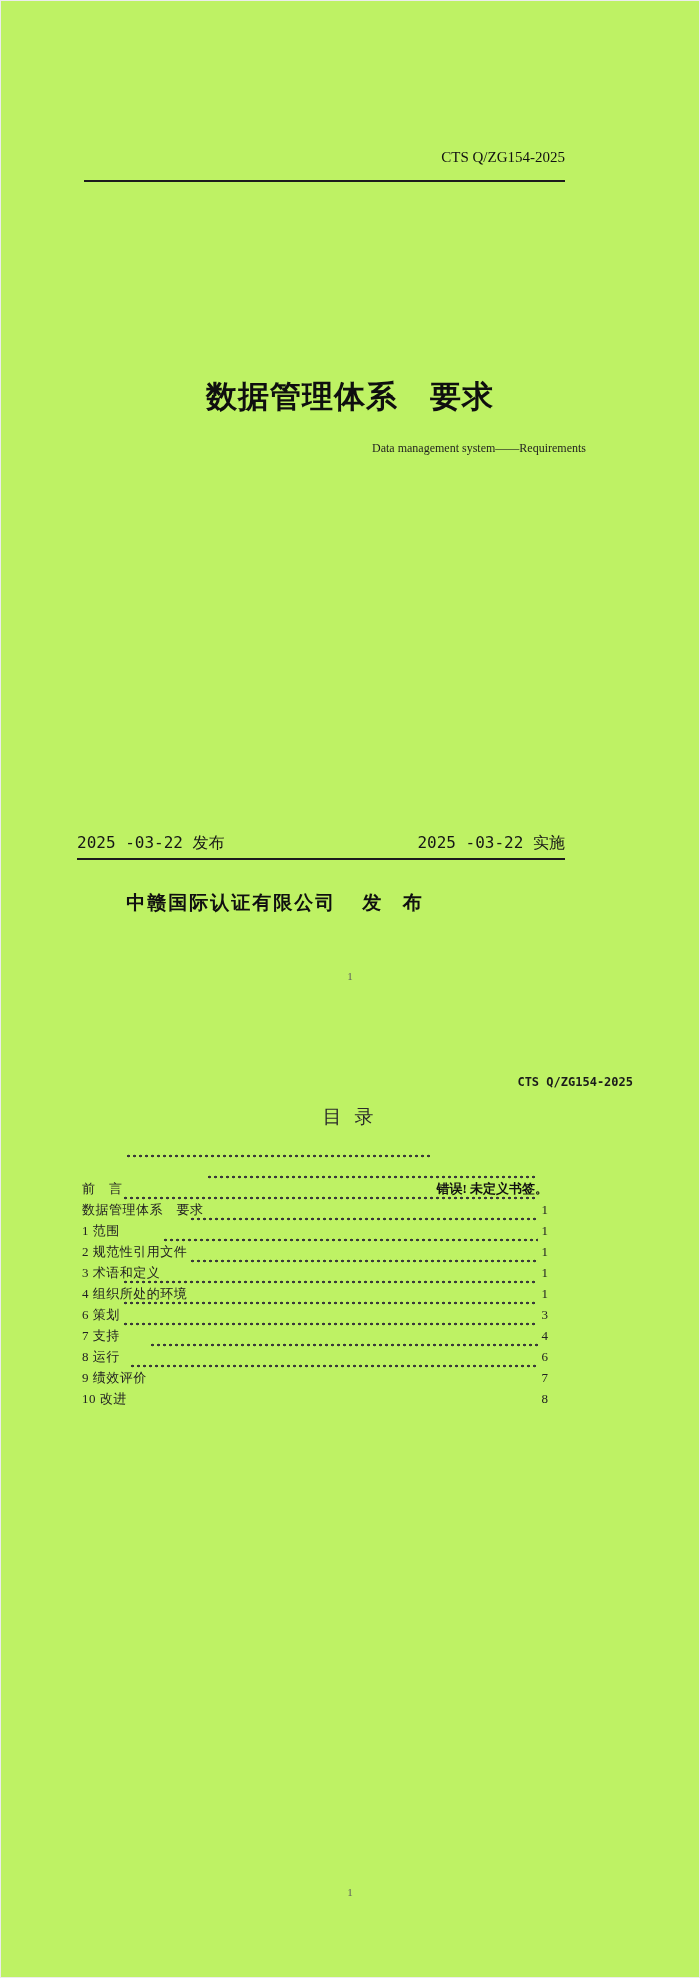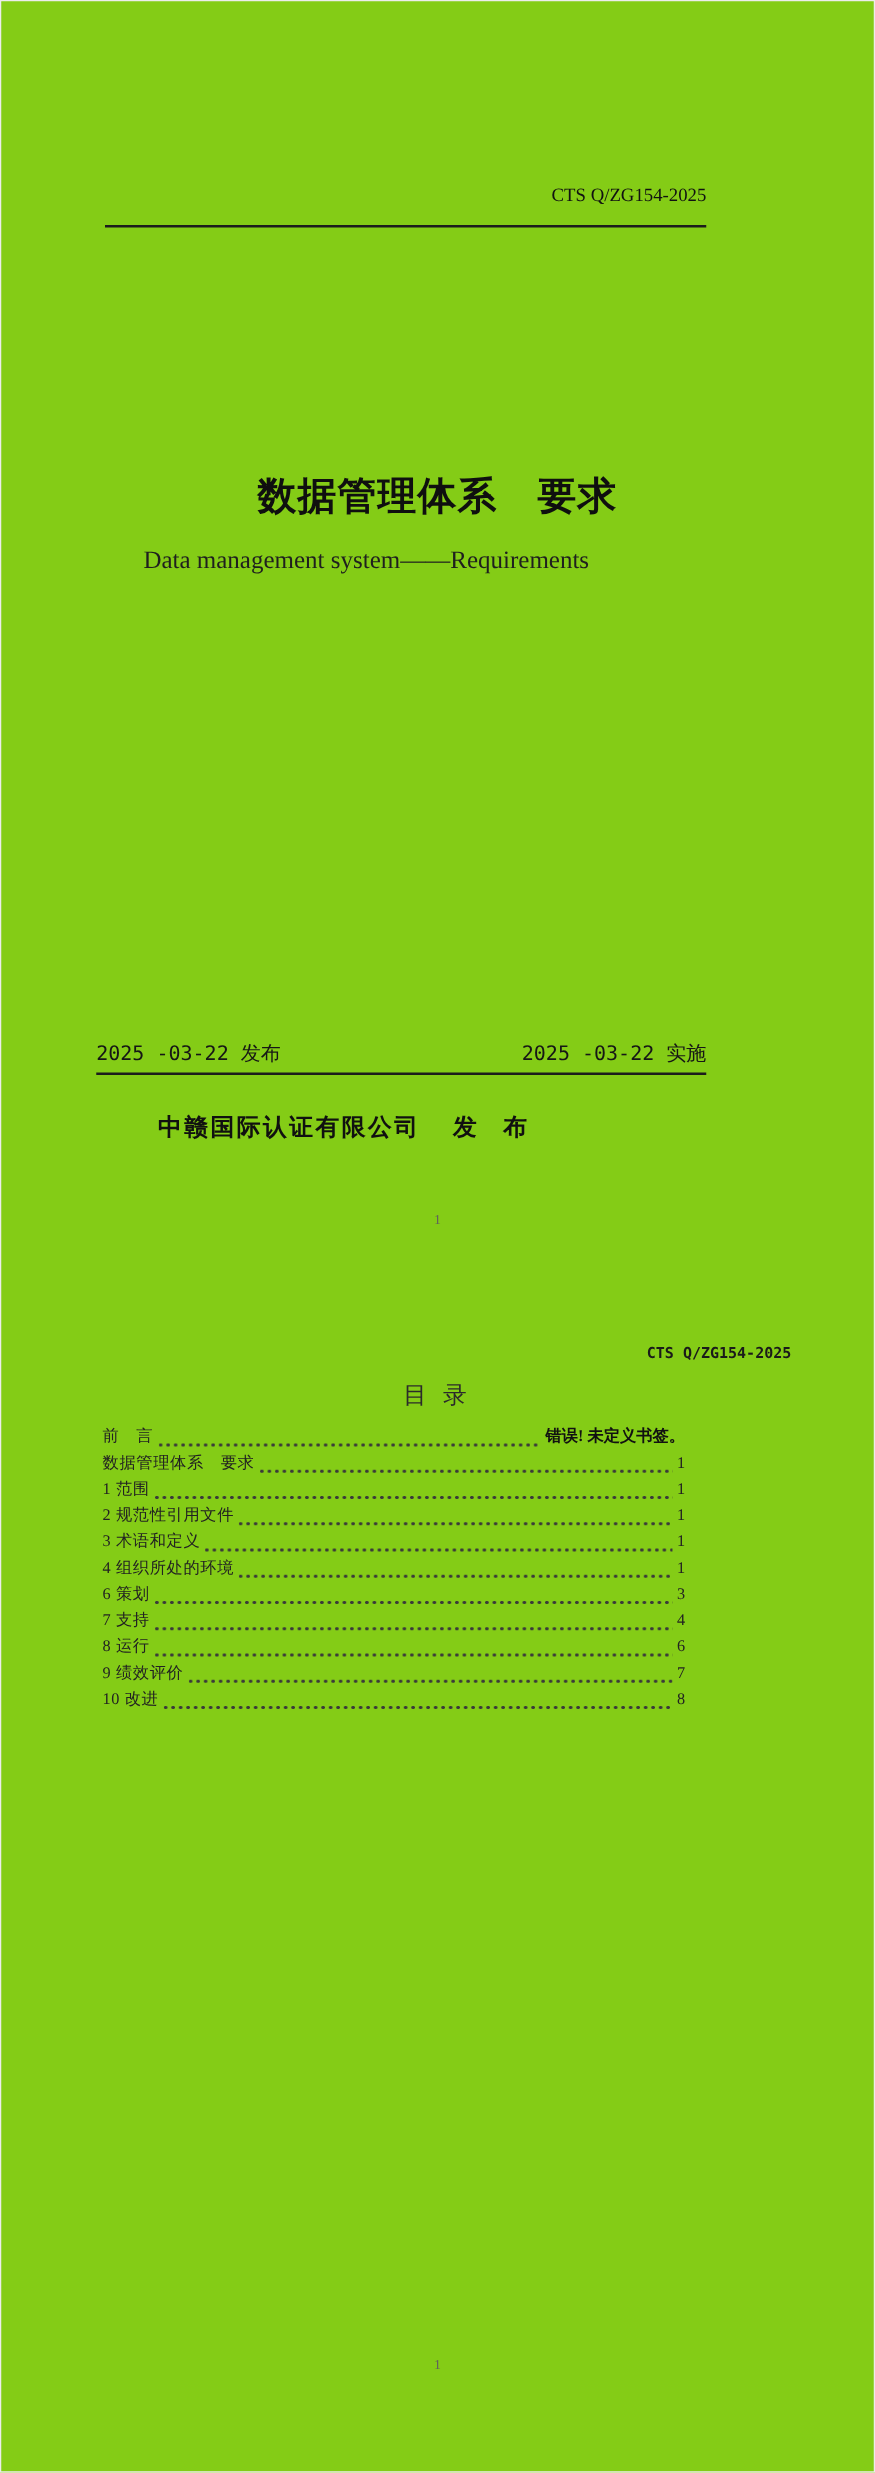--- a/index.html
+++ b/index.html
@@ -1,37 +1,37 @@
 <!DOCTYPE html>
 <html><head>
 <meta charset="utf-8">
 <style>
   html,body{margin:0;padding:0;background:#fff;}
   .canvas{
-    position:relative;width:700px;height:1978px;background:#84cc16;
+    position:relative;width:700px;height:1978px;background:#bef264;
     box-shadow:inset 0 0 0 1px #ececec;
     font-family:"Liberation Serif","DejaVu Serif",serif;
     color:#1b1b1b;overflow:hidden;
   }
   .page{position:absolute;left:0;width:700px;}
   
   .p1-header{
     position:absolute;top:148px;left:84px;width:481px;
     text-align:right;font-size:15px;line-height:18px;
     font-family:"Liberation Serif","DejaVu Serif",serif;color:#111;
   }
   .p1-rule{position:absolute;top:180px;left:84px;width:481px;border-top:2px solid #1c1c1c;}
   .p1-title{
     position:absolute;top:379px;left:0;width:700px;margin:0;
     text-align:center;font-family:"Liberation Sans","DejaVu Sans",sans-serif;
     font-size:31px;line-height:36px;font-weight:bold;color:#0f0f0f;letter-spacing:1px;
   }
   .p1-subtitle{
     position:absolute;top:438px;left:0;width:586px;
-    text-align:center;font-size:20px;line-height:20px;color:#1f1f1f;
+    text-align:right;font-size:12px;line-height:20px;color:#1f1f1f;
   }
   .p1-dates{
     position:absolute;top:831px;left:77px;width:488px;
     display:flex;justify-content:space-between;align-items:baseline;
     font-family:"DejaVu Sans Mono","Liberation Mono",monospace;
     font-size:16px;line-height:24px;font-weight:normal;color:#161616;
   }
   .p1-dates-rule{position:absolute;top:858px;left:77px;width:488px;border-top:2px solid #1c1c1c;}
   .p1-publisher{
     position:absolute;top:889px;left:0;width:556px;text-align:center;
@@ -55,21 +55,21 @@
     position:absolute;top:1104px;left:0;width:700px;margin:0;
     text-align:center;font-size:19px;line-height:26px;font-weight:normal;
     letter-spacing:4px;color:#2b2b2b;
     font-family:"Liberation Serif","DejaVu Serif",serif;
   }
   .toc{
     position:absolute;top:1140px;left:82px;width:466px;
     font-size:13px;color:#222;
   }
   .toc-row{display:flex;align-items:baseline;height:21px;}
-  .toc-label{white-space:nowrap;letter-spacing:0.5px;}
+  .toc-label{white-space:nowrap;letter-spacing:0.5px;margin-top:40px;}
   .toc-dots{
     flex:1;height:4px;align-self:flex-end;margin:0 4px 3px 4px;
     background-image:radial-gradient(circle at 1.5px 2px,#3a3a3a 1.15px,transparent 1.6px);
     background-size:6px 4px;background-repeat:repeat-x;
   }
   .toc-page{white-space:nowrap;}
   .toc-page.bold{font-weight:bold;color:#111;}
   .p2-pagenum{top:1885px;}
 </style>
 </head>

